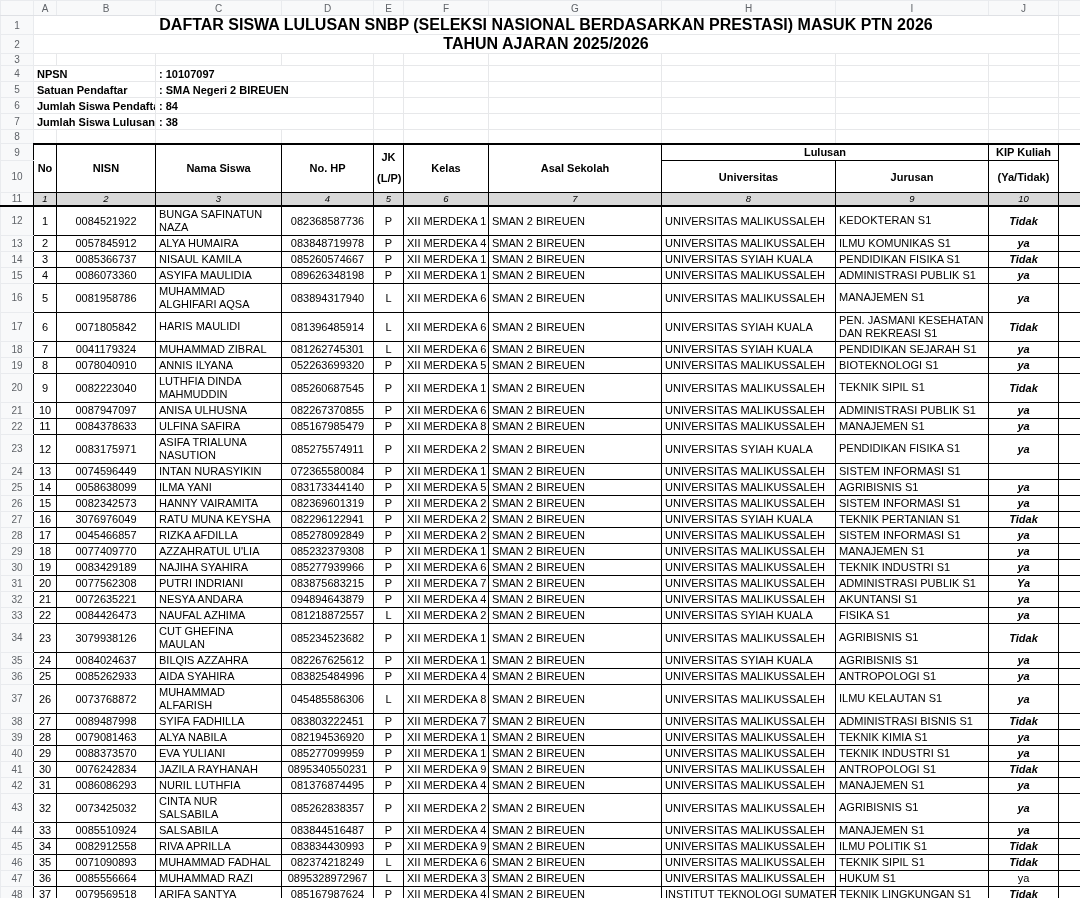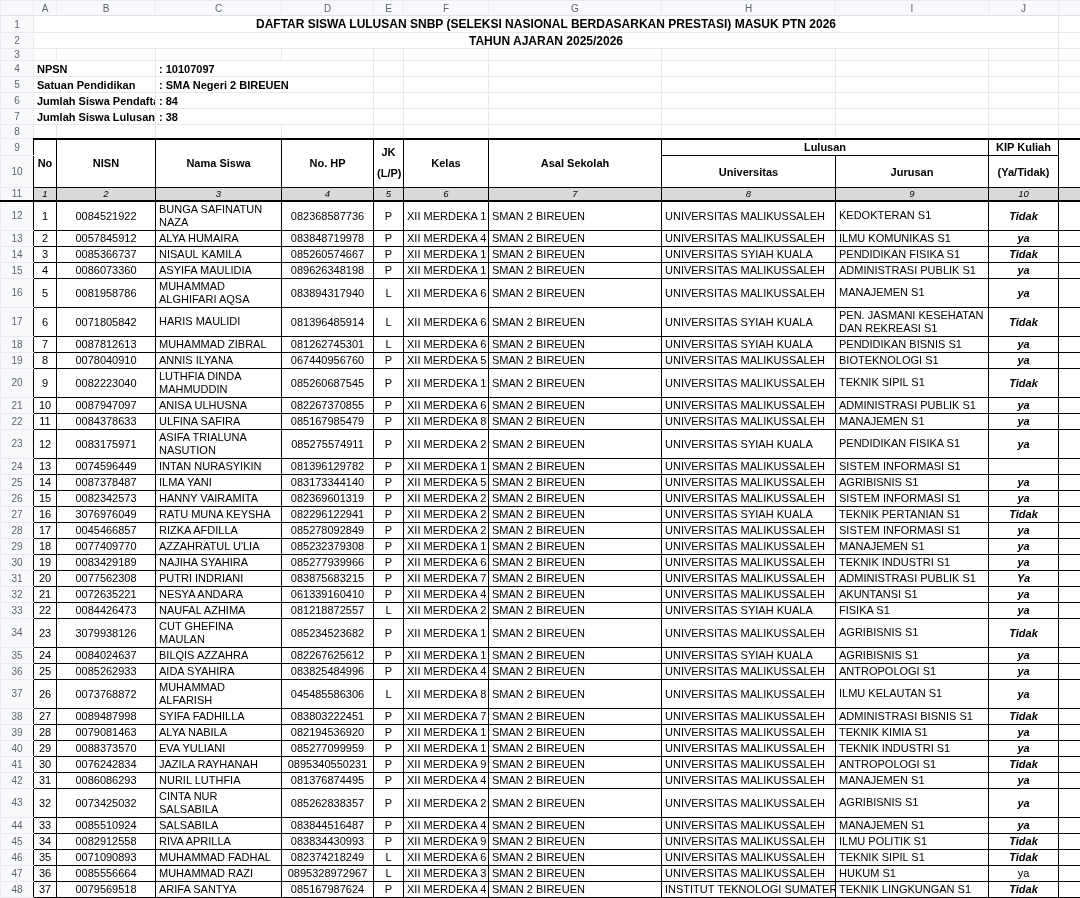--- a/index.html
+++ b/index.html
@@ -10,21 +10,21 @@
 
   
   th.ch { height:15px; background:#f8f9fa; color:#5f6368; font-size:10px; text-align:center;
           border:1px solid #e9ebee; border-bottom:1px solid #dfe1e5; padding:0; }
   td.rh { background:#f8f9fa; color:#5f6368; font-size:10px; text-align:center;
           border:1px solid #e9ebee; padding:0; }
   td.rhb { border-right-color:#000; }
 
   
   td.g { border:1px solid #e7e8ea; white-space:nowrap; }
-  td.title { font-weight:bold; font-size:12px; text-align:center; overflow:visible; }
+  td.title { font-weight:bold; font-size:16px; text-align:center; overflow:visible; }
   td.metal { font-weight:bold; padding-right:0; }
   td.metav { font-weight:bold; overflow:visible; }
 
   
   th.hb, td.b { border:1px solid #000; }
   th.hb { font-weight:bold; font-size:11px; text-align:center; vertical-align:middle; background:#fff; }
   tr.r9 > th { border-top:2px solid #000; }
   tr.r11 > td { border-bottom:2px solid #000; }
   td.n11 { background:#d9d9d9; font-style:italic; font-size:9.5px; text-align:center; padding:0; height:12px; }
   .jkline { line-height:21px; }
@@ -103,21 +103,21 @@
       <td class="g"></td>
           <td class="g"></td>
       <td class="g"></td>
           <td class="g"></td>
       <td class="g"></td>
           <td class="g"></td>
       <td class="g"></td>
     </tr>
     <tr style="height:16px">
       <td class="rh">5</td>
-      <td class="g metal" colspan="2">Satuan Pendidikan</td>
+      <td class="g metal" colspan="2">Satuan Pendaftar</td>
       <td class="g metav" colspan="2">: SMA Negeri 2 BIREUEN</td>
       <td class="g"></td>
           <td class="g"></td>
       <td class="g"></td>
           <td class="g"></td>
       <td class="g"></td>
           <td class="g"></td>
       <td class="g"></td>
     </tr>
     <tr style="height:16px">
@@ -277,37 +277,37 @@
           <td class="b dc ctr">XII MERDEKA 6</td>
           <td class="b dc">SMAN 2 BIREUEN</td>
           <td class="b dc">UNIVERSITAS SYIAH KUALA</td>
           <td class="b dc wrp">PEN. JASMANI KESEHATAN DAN REKREASI S1</td>
           <td class="b dc kip">Tidak</td>
           <td class="b dc"></td>
         </tr>
         <tr style="height: 16px;">
           <td class="rh rhb">18</td>
           <td class="b dc ctr">7</td>
-          <td class="b dc ctr">0087812613</td>
+          <td class="b dc ctr">0041179324</td>
           <td class="b dc nama">MUHAMMAD ZIBRAL</td>
           <td class="b dc ctr">081262745301</td>
           <td class="b dc ctr">L</td>
           <td class="b dc ctr">XII MERDEKA 6</td>
           <td class="b dc">SMAN 2 BIREUEN</td>
           <td class="b dc">UNIVERSITAS SYIAH KUALA</td>
-          <td class="b dc wrp">PENDIDIKAN BISNIS S1</td>
+          <td class="b dc wrp">PENDIDIKAN SEJARAH S1</td>
           <td class="b dc kip">ya</td>
           <td class="b dc"></td>
         </tr>
         <tr style="height: 16px;">
           <td class="rh rhb">19</td>
           <td class="b dc ctr">8</td>
           <td class="b dc ctr">0078040910</td>
           <td class="b dc nama">ANNIS ILYANA</td>
-          <td class="b dc ctr">067440956760</td>
+          <td class="b dc ctr">052263699320</td>
           <td class="b dc ctr">P</td>
           <td class="b dc ctr">XII MERDEKA 5</td>
           <td class="b dc">SMAN 2 BIREUEN</td>
           <td class="b dc">UNIVERSITAS MALIKUSSALEH</td>
           <td class="b dc wrp">BIOTEKNOLOGI S1</td>
           <td class="b dc kip">ya</td>
           <td class="b dc"></td>
         </tr>
         <tr style="height: 16px;">
           <td class="rh rhb">20</td>
@@ -363,33 +363,33 @@
           <td class="b dc">UNIVERSITAS SYIAH KUALA</td>
           <td class="b dc wrp">PENDIDIKAN FISIKA S1</td>
           <td class="b dc kip">ya</td>
           <td class="b dc"></td>
         </tr>
         <tr style="height: 16px;">
           <td class="rh rhb">24</td>
           <td class="b dc ctr">13</td>
           <td class="b dc ctr">0074596449</td>
           <td class="b dc nama">INTAN NURASYIKIN</td>
-          <td class="b dc ctr">081396129782</td>
+          <td class="b dc ctr">072365580084</td>
           <td class="b dc ctr">P</td>
           <td class="b dc ctr">XII MERDEKA 1</td>
           <td class="b dc">SMAN 2 BIREUEN</td>
           <td class="b dc">UNIVERSITAS MALIKUSSALEH</td>
           <td class="b dc wrp">SISTEM INFORMASI S1</td>
           <td class="b dc kip"></td>
           <td class="b dc"></td>
         </tr>
         <tr style="height: 16px;">
           <td class="rh rhb">25</td>
           <td class="b dc ctr">14</td>
-          <td class="b dc ctr">0087378487</td>
+          <td class="b dc ctr">0058638099</td>
           <td class="b dc nama">ILMA YANI</td>
           <td class="b dc ctr">083173344140</td>
           <td class="b dc ctr">P</td>
           <td class="b dc ctr">XII MERDEKA 5</td>
           <td class="b dc">SMAN 2 BIREUEN</td>
           <td class="b dc">UNIVERSITAS MALIKUSSALEH</td>
           <td class="b dc wrp">AGRIBISNIS S1</td>
           <td class="b dc kip">ya</td>
           <td class="b dc"></td>
         </tr>
@@ -475,21 +475,21 @@
           <td class="b dc">UNIVERSITAS MALIKUSSALEH</td>
           <td class="b dc wrp">ADMINISTRASI PUBLIK S1</td>
           <td class="b dc kip">Ya</td>
           <td class="b dc"></td>
         </tr>
         <tr style="height: 16px;">
           <td class="rh rhb">32</td>
           <td class="b dc ctr">21</td>
           <td class="b dc ctr">0072635221</td>
           <td class="b dc nama">NESYA ANDARA</td>
-          <td class="b dc ctr">061339160410</td>
+          <td class="b dc ctr">094894643879</td>
           <td class="b dc ctr">P</td>
           <td class="b dc ctr">XII MERDEKA 4</td>
           <td class="b dc">SMAN 2 BIREUEN</td>
           <td class="b dc">UNIVERSITAS MALIKUSSALEH</td>
           <td class="b dc wrp">AKUNTANSI S1</td>
           <td class="b dc kip">ya</td>
           <td class="b dc"></td>
         </tr>
         <tr style="height: 16px;">
           <td class="rh rhb">33</td>

